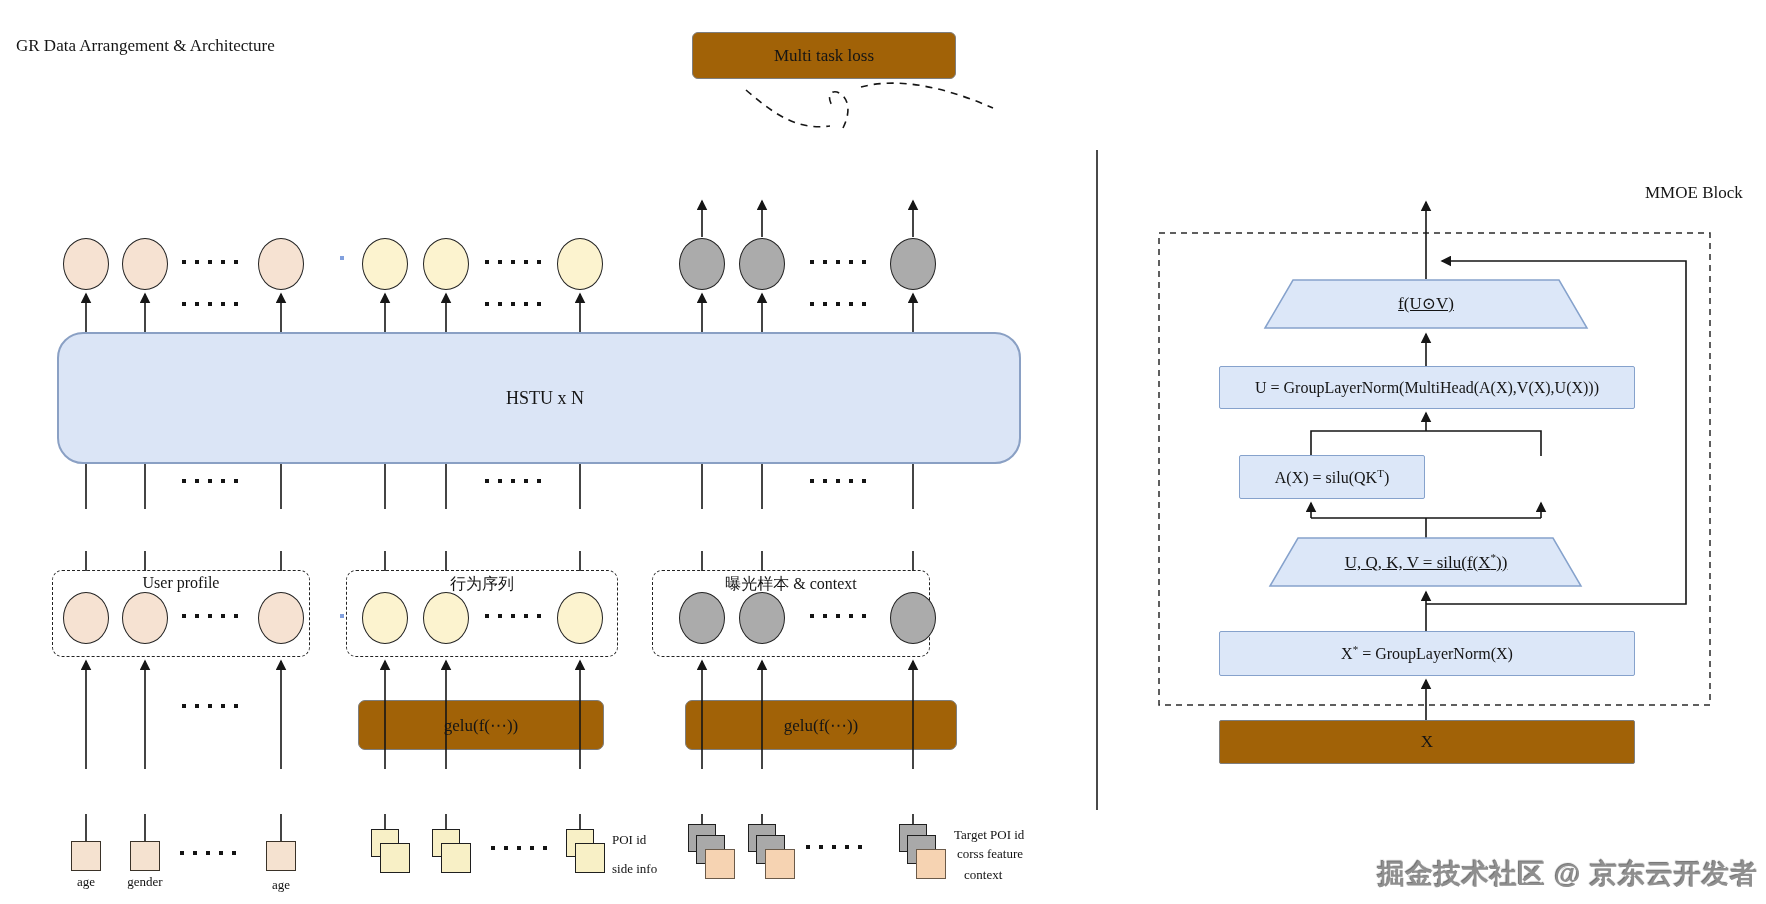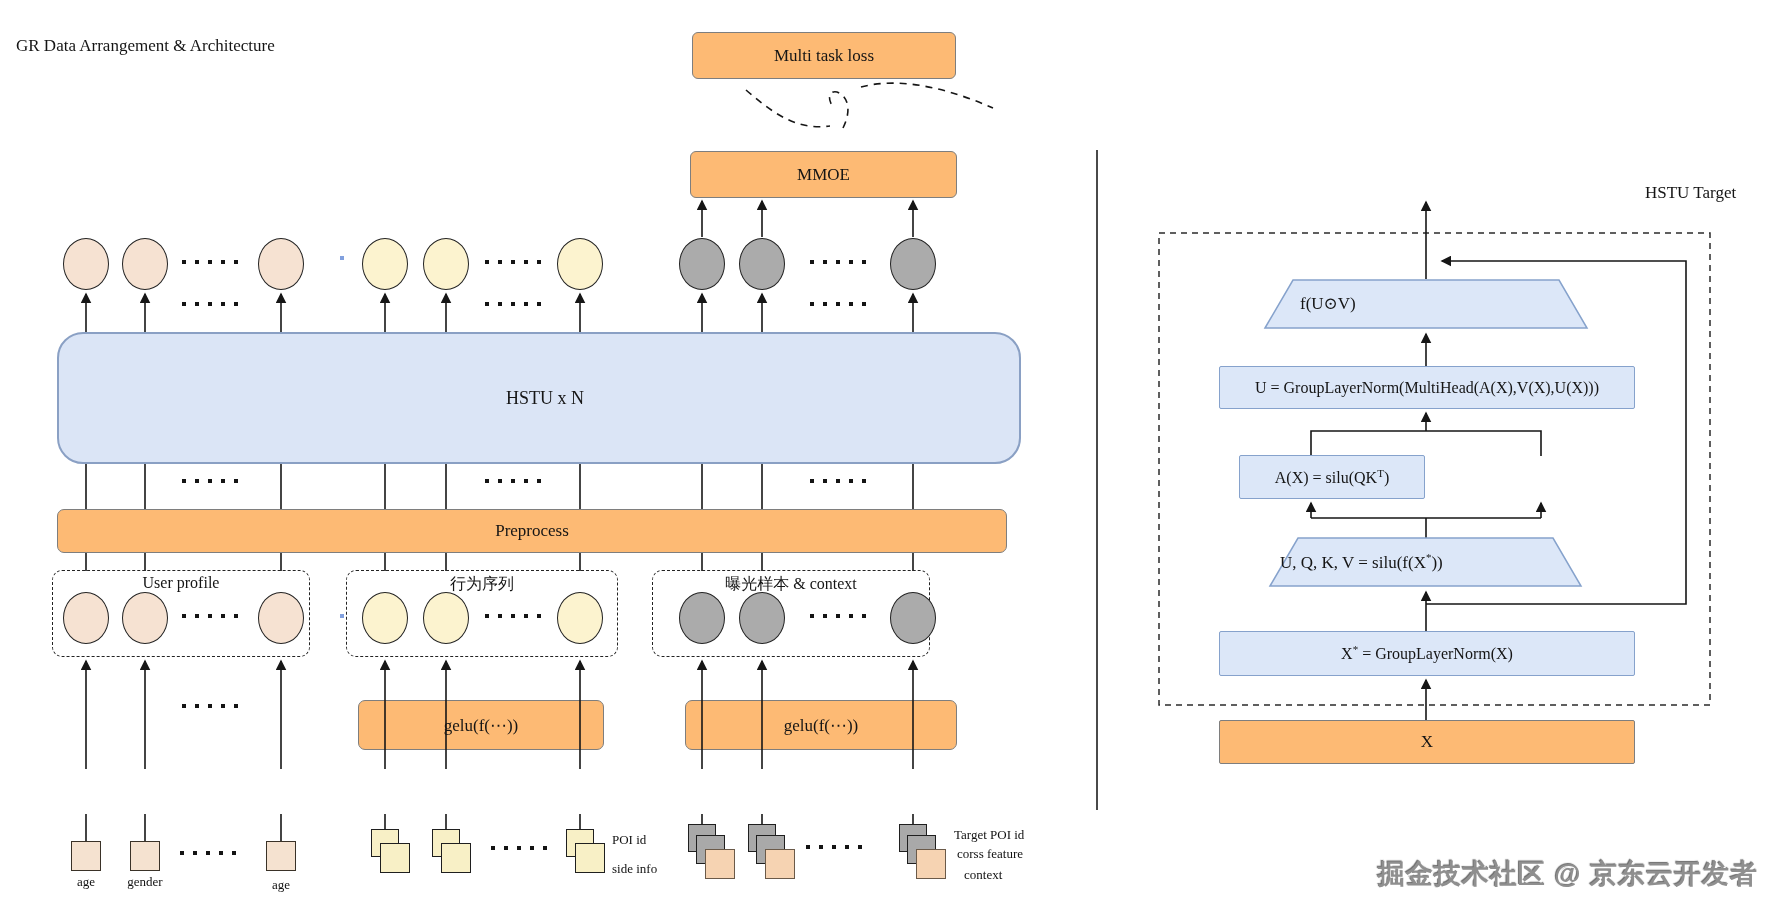--- a/index.html
+++ b/index.html
@@ -9,42 +9,42 @@
   #wires-under{z-index:0;}
   #tokens{position:absolute;left:0;top:0;width:1766px;height:904px;z-index:2;pointer-events:none;}
   #boxes{position:absolute;left:0;top:0;width:1766px;height:904px;z-index:1;}
   #wires-over{z-index:3;}
   #texts{position:absolute;left:0;top:0;width:1766px;height:664px;z-index:4;pointer-events:none;}
   svg line, svg path{stroke:#161616;stroke-width:1.6;fill:none;}
   svg .dash{stroke-dasharray:7 6;}
   .dashedrect{stroke:#2b2b2b;stroke-width:1.5;stroke-dasharray:6 5;fill:none;}
   .trap{fill:#dce7f8;stroke:#86a2cc;stroke-width:1.5;}
   .sep{stroke:#4a4a4a;stroke-width:2;}
-  .gbox{position:absolute;background:#fdba74;border:1.6px solid #7e7e7e;border-radius:7px;
+  .gbox{position:absolute;background:#a16207;border:1.6px solid #7e7e7e;border-radius:7px;
         display:flex;align-items:center;justify-content:center;font-size:17px;}
   .bbox{position:absolute;background:#dce7f8;border:1.5px solid #86a2cc;border-radius:2px;
         display:flex;align-items:center;justify-content:center;font-size:16px;}
   .hstu{position:absolute;background:#dbe5f6;border:2px solid #8aa0c4;border-radius:26px;
         display:flex;align-items:center;justify-content:center;font-size:18px;}
   .dgroup{position:absolute;border:1.7px dashed #232323;border-radius:10px;}
   .glabel{position:absolute;top:3px;left:0;right:0;text-align:center;font-size:16px;}
   .circle{position:absolute;width:46px;height:52px;border:1.7px solid #232323;border-radius:50%;box-sizing:border-box;}
   .c-peach{background:#f6e2d2;}
   .c-yellow{background:#fcf3cf;}
   .c-grey{background:#ababab;}
   .dots{position:absolute;display:flex;gap:9px;}
   .dots i{display:block;width:4px;height:4px;background:#141414;}
   .sq{position:absolute;box-sizing:border-box;border:1.8px solid #2c271f;}
   .sq-peach{background:#f5e2d0;border-color:#3a3228;}
   .sq-yellow{background:#f8f0c6;border-color:#1f1f1f;}
   .sq-grey{background:#a9a9a9;border-color:#1f1f1f;}
   .sq-orange{background:#f6d3b2;border-color:#6b5a49;}
   .lbl{position:absolute;font-size:13px;color:#111;}
   .ctr{text-align:center;}
-  .trap-text{position:absolute;font-size:17px;z-index:4;}
+  .trap-text{position:absolute;text-align:center;font-size:17px;z-index:4;text-decoration:underline;}
   sup{font-size:11px;}
   .blue-dot{position:absolute;width:4px;height:4px;background:#6b8fd8;opacity:.85;}
   .watermark{position:absolute;right:8px;top:856px;font-family:"Liberation Sans","DejaVu Sans",sans-serif;
              font-weight:bold;font-size:27px;color:#8f8f8f;letter-spacing:1px;
              text-shadow:2px 2px 1px #ffffff,-1px -1px 1px #6a6a6a;}
   .title{position:absolute;left:16px;top:36px;font-size:17px;}
   .blocktitle{position:absolute;left:1645px;top:183px;font-size:17px;}
 </style>
 </head>
 <body>
@@ -118,28 +118,22 @@
       <line x1="913" y1="460" x2="913" y2="509"></line>
       <line x1="913" y1="551" x2="913" y2="571"></line>
       <line x1="913" y1="237" x2="913" y2="201" marker-end="url(#ah)"></line>
       <line x1="913" y1="814" x2="913" y2="825"></line>
     </svg>
 
   <div id="boxes">
     <div class="gbox" style="left:692px;top:32px;width:262px;height:45px;border-radius:6px;">
       <span>Multi task loss</span>
     </div>
-    <div class="gbox" style="left:690px;top:151px;width:265px;height:45px;border-radius:6px;">
-      <span>MMOE</span>
-    </div>
     <div class="hstu" style="left:57px;top:332px;width:948px;height:128px;padding-left:12px;">
       <span>HSTU x N</span>
-    </div>
-    <div class="gbox" style="left:57px;top:509px;width:948px;height:42px;">
-      <span>Preprocess</span>
     </div>
 
     <div class="dgroup" style="left:52px;top:570px;width:256px;height:85px;">
       <div class="glabel">User profile</div>
     </div>
     <div class="dgroup" style="left:346px;top:570px;width:270px;height:85px;">
       <div class="glabel">行为序列</div>
     </div>
     <div class="dgroup" style="left:652px;top:570px;width:276px;height:85px;">
       <div class="glabel">曝光样本 &amp; context</div>
@@ -324,21 +318,21 @@
       <line x1="385" y1="769" x2="385" y2="661" marker-end="url(#ah)"></line>
       <line x1="446" y1="769" x2="446" y2="661" marker-end="url(#ah)"></line>
       <line x1="580" y1="769" x2="580" y2="661" marker-end="url(#ah)"></line>
       <line x1="702" y1="769" x2="702" y2="661" marker-end="url(#ah)"></line>
       <line x1="762" y1="769" x2="762" y2="661" marker-end="url(#ah)"></line>
       <line x1="913" y1="769" x2="913" y2="661" marker-end="url(#ah)"></line>
     </svg>
 
   <div id="texts">
     <div class="title">GR Data Arrangement &amp; Architecture</div>
-    <div class="blocktitle">HSTU Target</div>
+    <div class="blocktitle">MMOE Block</div>
 
     <div class="trap-text" style="left:1300px;top:293px;width:252px;">f(U⊙V)</div>
     <div class="trap-text" style="left:1280px;top:551px;width:292px;"><span>U, Q, K, V = silu(f(X</span><sup>*</sup><span>))</span></div>
 
     <div class="lbl ctr" style="left:66px;top:874px;width:40px;">age</div>
     <div class="lbl ctr" style="left:115px;top:874px;width:60px;">gender</div>
     <div class="lbl ctr" style="left:261px;top:877px;width:40px;">age</div>
     <div class="lbl" style="left:612px;top:832px;">POI id</div>
     <div class="lbl" style="left:612px;top:861px;">side info</div>
     <div class="lbl" style="left:954px;top:827px;">Target POI id</div>

